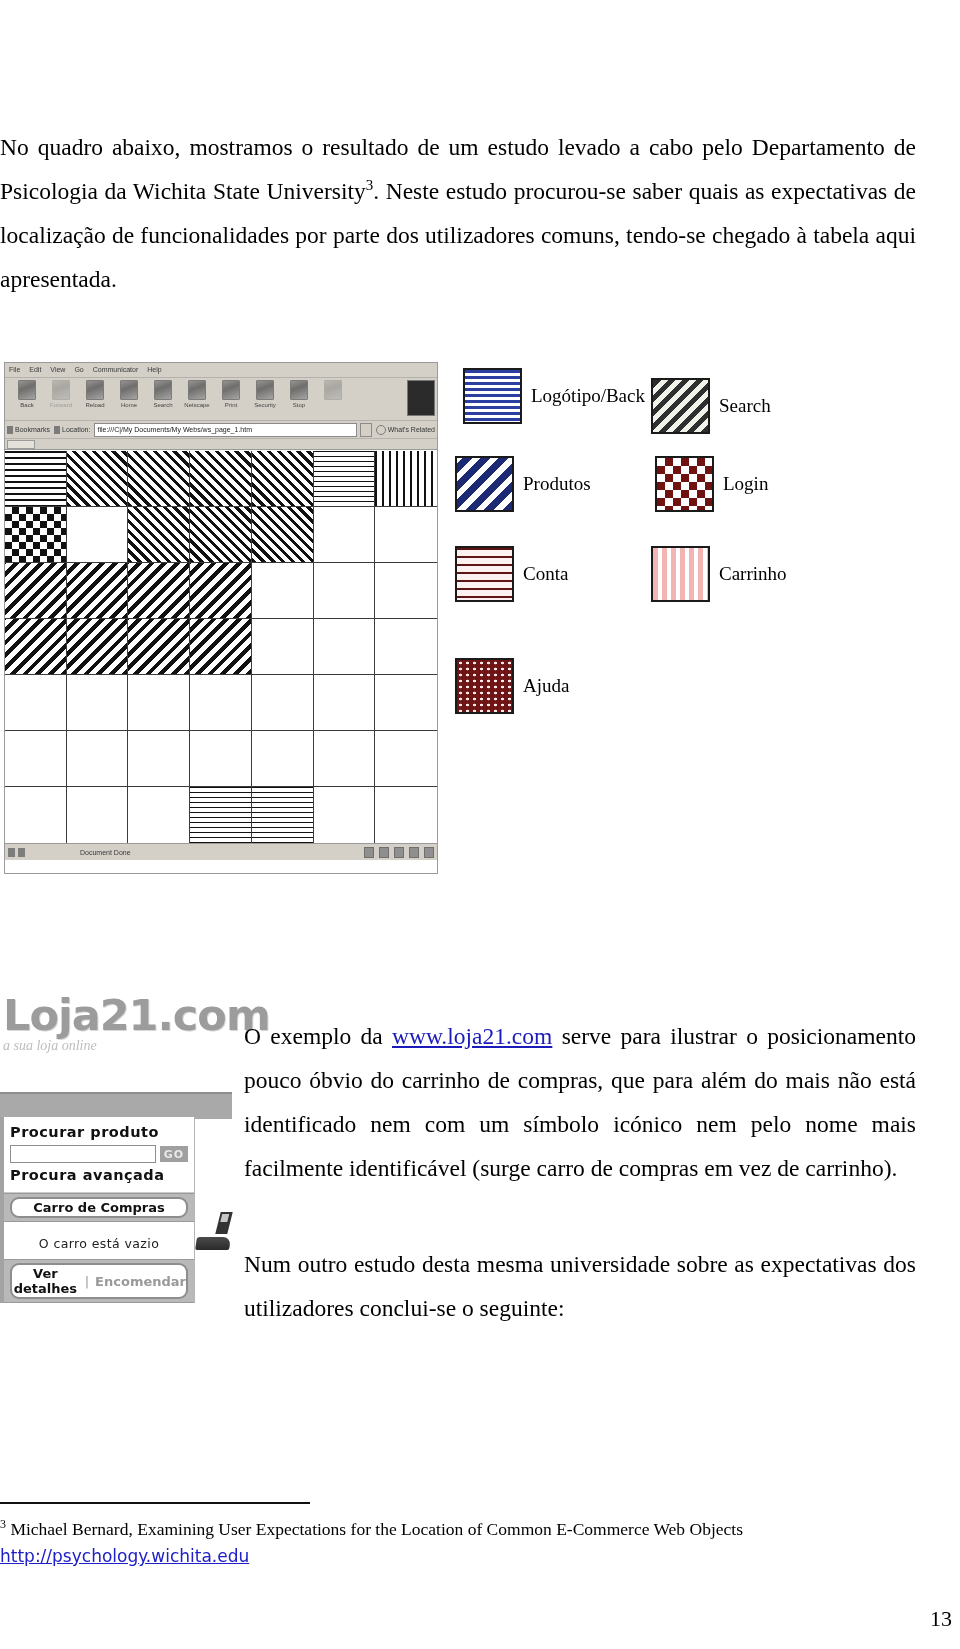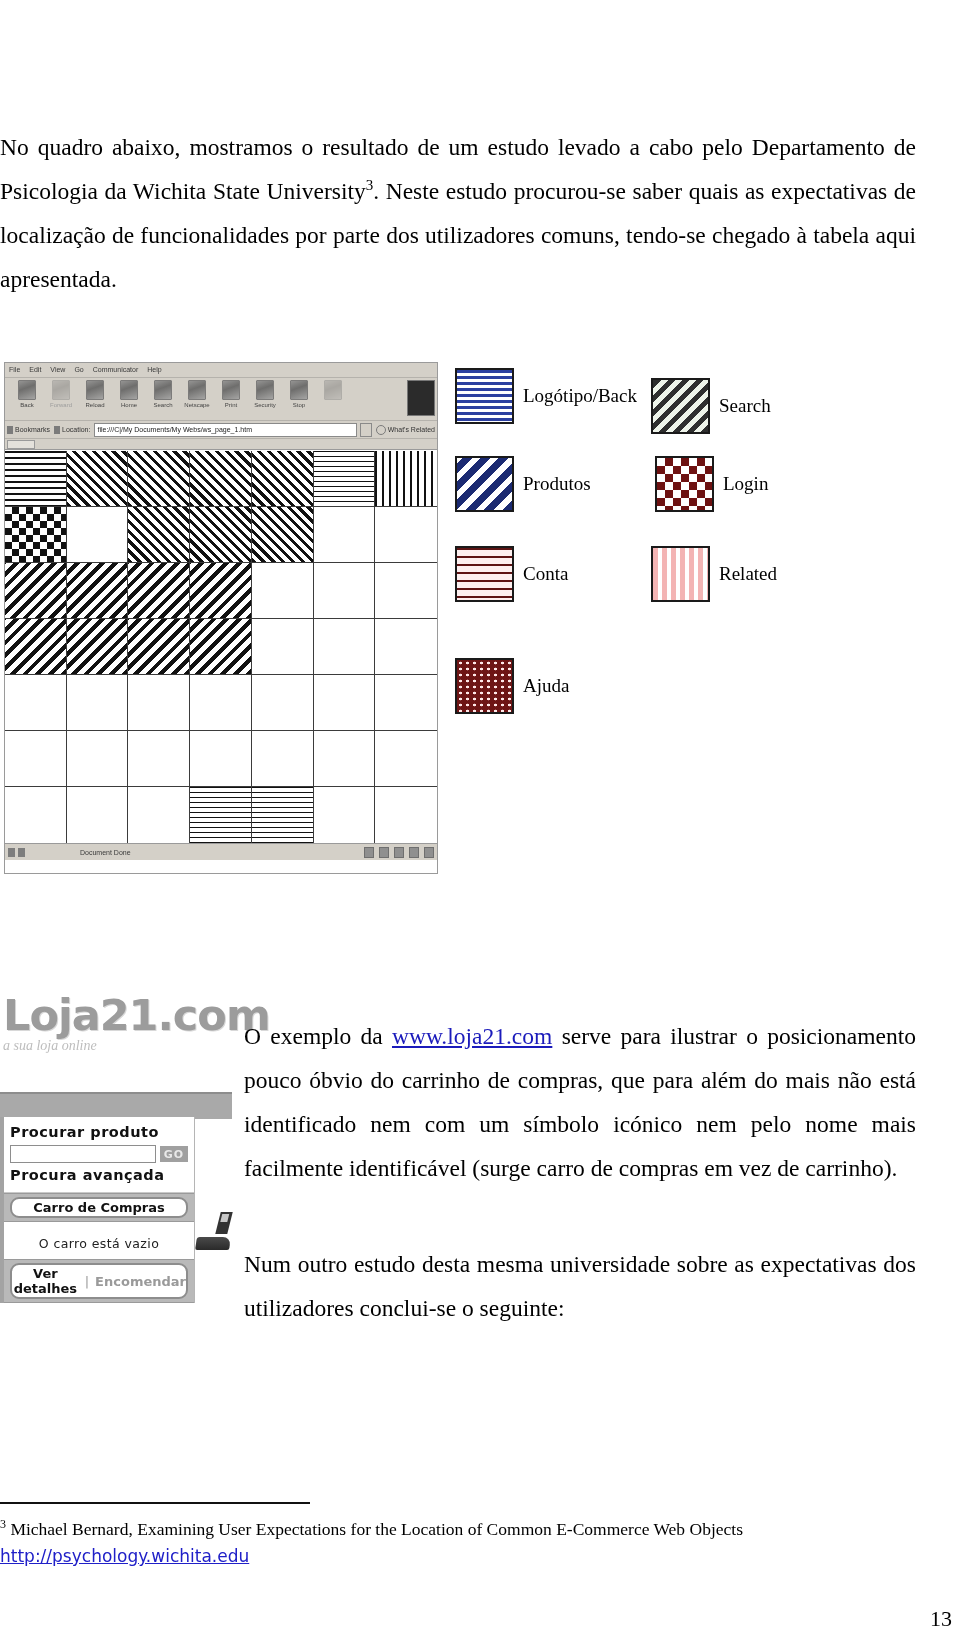--- a/index.html
+++ b/index.html
@@ -632,21 +632,21 @@
           <i></i>
           <i></i>
           <i></i>
           <i></i>
       </span>
     </div>
   </div>
 
   <div class="legend">
 
-    <div class="legend-row" style="left:0px; top:0px;">
+    <div class="legend-row" style="left:8px; top:0px;">
       <div class="legend-item">
         <span class="sw sw-logotipo"></span>
         <span class="legend-label">Logótipo/Back</span>
       </div>
     </div>
     <div class="legend-row" style="left:196px; top:10px;">
       <div class="legend-item">
         <span class="sw sw-search"></span>
         <span class="legend-label">Search</span>
       </div>
@@ -667,21 +667,21 @@
 
     <div class="legend-row" style="left:0px; top:178px;">
       <div class="legend-item">
         <span class="sw sw-conta"></span>
         <span class="legend-label">Conta</span>
       </div>
     </div>
     <div class="legend-row" style="left:196px; top:178px;">
       <div class="legend-item">
         <span class="sw sw-carrinho"></span>
-        <span class="legend-label">Related</span>
+        <span class="legend-label">Carrinho</span>
       </div>
     </div>
 
     <div class="legend-row" style="left:0px; top:290px;">
       <div class="legend-item">
         <span class="sw sw-ajuda"></span>
         <span class="legend-label">Ajuda</span>
       </div>
     </div>
   </div>

